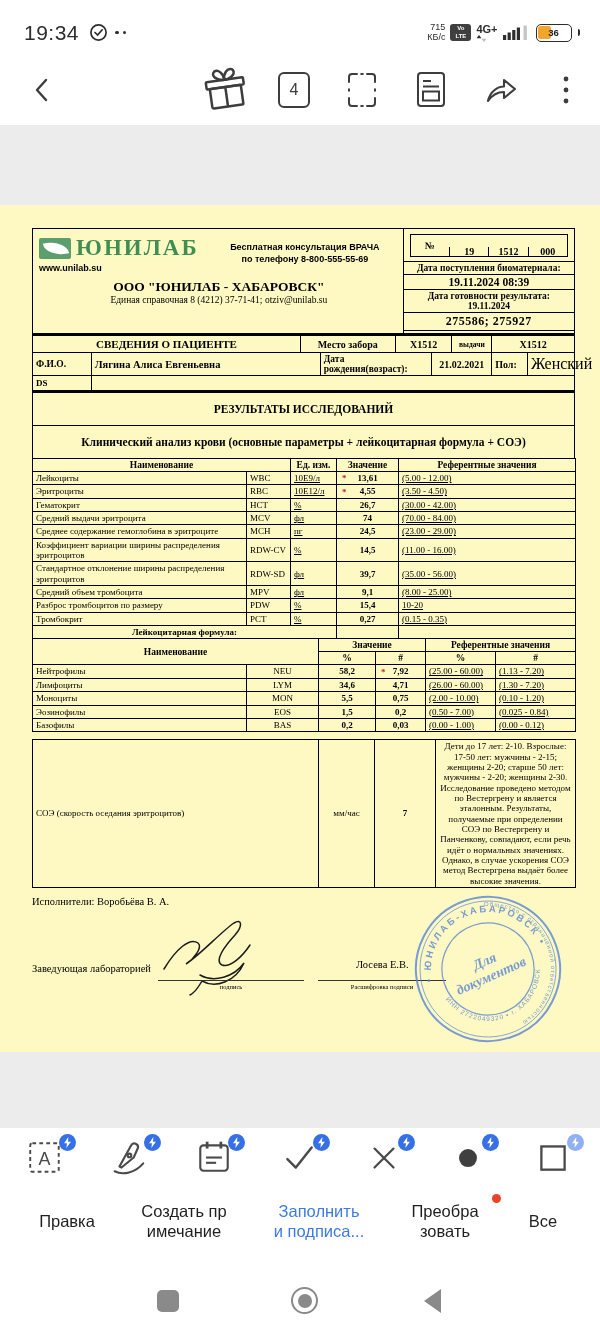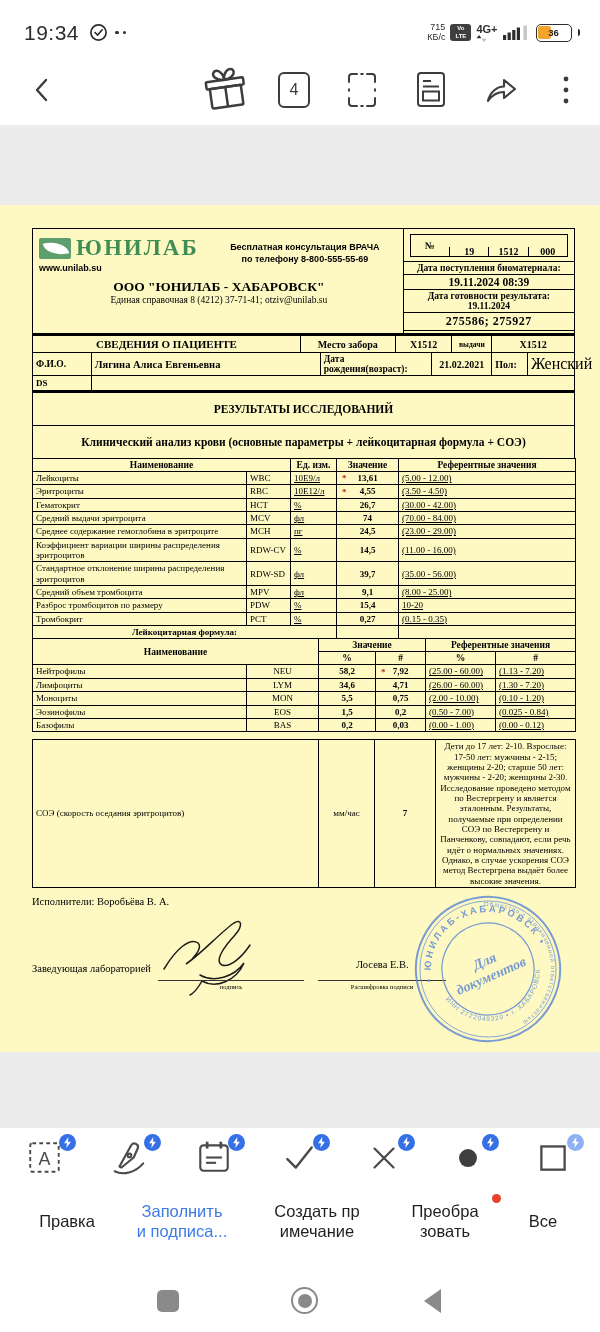--- a/index.html
+++ b/index.html
@@ -596,27 +596,27 @@
             <circle cx="8" cy="8" r="8" fill="#8fb0f2"></circle>
             <path d="M8.8 2.8 L4.8 8.8 H7.5 L6.9 13.2 L11.2 7.2 H8.5 Z" fill="#fff"></path>
           </svg>
       </span>
     </div>
     <div class="tabs">
       <span class="tab" style="width:82px;">
         <span>Правка</span>
           <span></span>
       </span>
+      <span class="tab" style="width:122px;">
+        <span>Создать пр</span>
+          <span>имечание</span>
+      </span>
       <span class="tab active" style="width:118px;">
         <span>Заполнить</span>
           <span>и подписа...</span>
-      </span>
-      <span class="tab" style="width:122px;">
-        <span>Создать пр</span>
-          <span>имечание</span>
       </span>
       <span class="tab" style="width:104px;">
         <span class="reddot"></span>
         <span>Преобра</span>
           <span>зовать</span>
       </span>
       <span class="tab" style="width:62px;">
         <span>Все</span>
           <span></span>
       </span>

